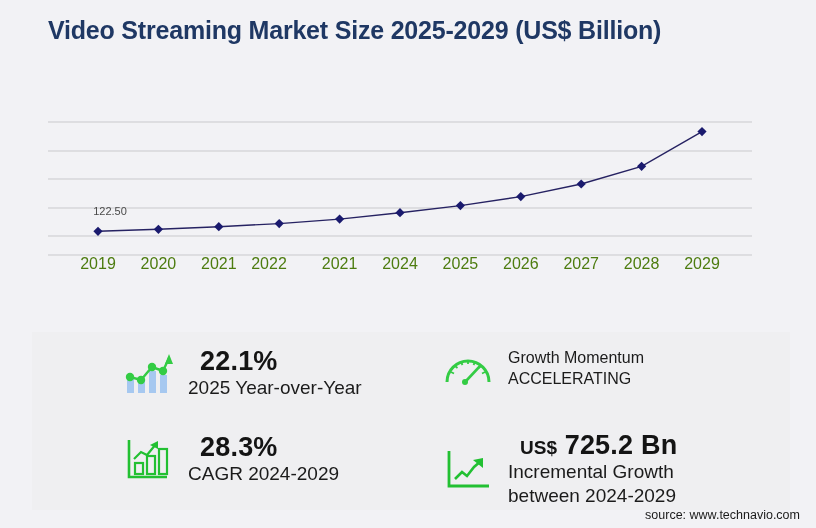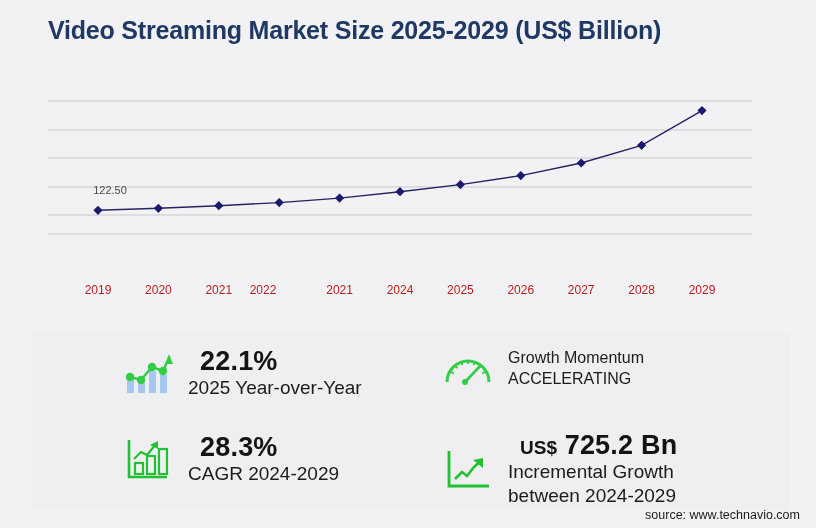--- a/index.html
+++ b/index.html
@@ -13,33 +13,32 @@
 
   .chart-title{
     position:absolute;left:48px;top:16px;
     font-size:25px;font-weight:bold;
     color:#1f3864;
     letter-spacing:-0.2px;
     white-space:nowrap;
   }
 
   .chart-region{
-    position:absolute;left:0;top:79px;width:816px;height:190px;
+    position:absolute;left:0;top:100px;width:816px;height:190px;
   }
   .plot-svg{position:absolute;left:0;top:0;}
 
   .xaxis-labels{
     position:absolute;left:0;top:255px;width:816px;height:22px;
   }
   .xtick{
     position:absolute;top:0;
     transform:translateX(-50%);
-    font-size:12px;color:#b91c1c;
-    white-space:nowrap;
-    margin-top:28px;
+    font-size:16px;color:#4d7c0f;
+    white-space:nowrap;
   }
 
   .point-label{
     position:absolute;
     font-size:11px;color:#4a4a4a;
     white-space:nowrap;
     transform:translateX(-50%);
   }
 
   .kpi-panel{
@@ -114,21 +113,21 @@
 
   <div id="point-labels">
       <div class="point-label" style="left: 110px; top: 105.302px;">122.50</div>
     </div>
 </div>
 
 <div class="xaxis-labels" id="xaxis-labels">
     <div class="xtick" style="left: 98px;">2019</div>
     <div class="xtick" style="left: 158.4px;">2020</div>
     <div class="xtick" style="left: 218.8px;">2021</div>
-    <div class="xtick" style="left: 263px;">2022</div>
+    <div class="xtick" style="left: 269px;">2022</div>
     <div class="xtick" style="left: 339.6px;">2021</div>
     <div class="xtick" style="left: 400px;">2024</div>
     <div class="xtick" style="left: 460.4px;">2025</div>
     <div class="xtick" style="left: 520.8px;">2026</div>
     <div class="xtick" style="left: 581.2px;">2027</div>
     <div class="xtick" style="left: 641.6px;">2028</div>
     <div class="xtick" style="left: 702px;">2029</div>
   </div>
 
 <div class="kpi-panel">

